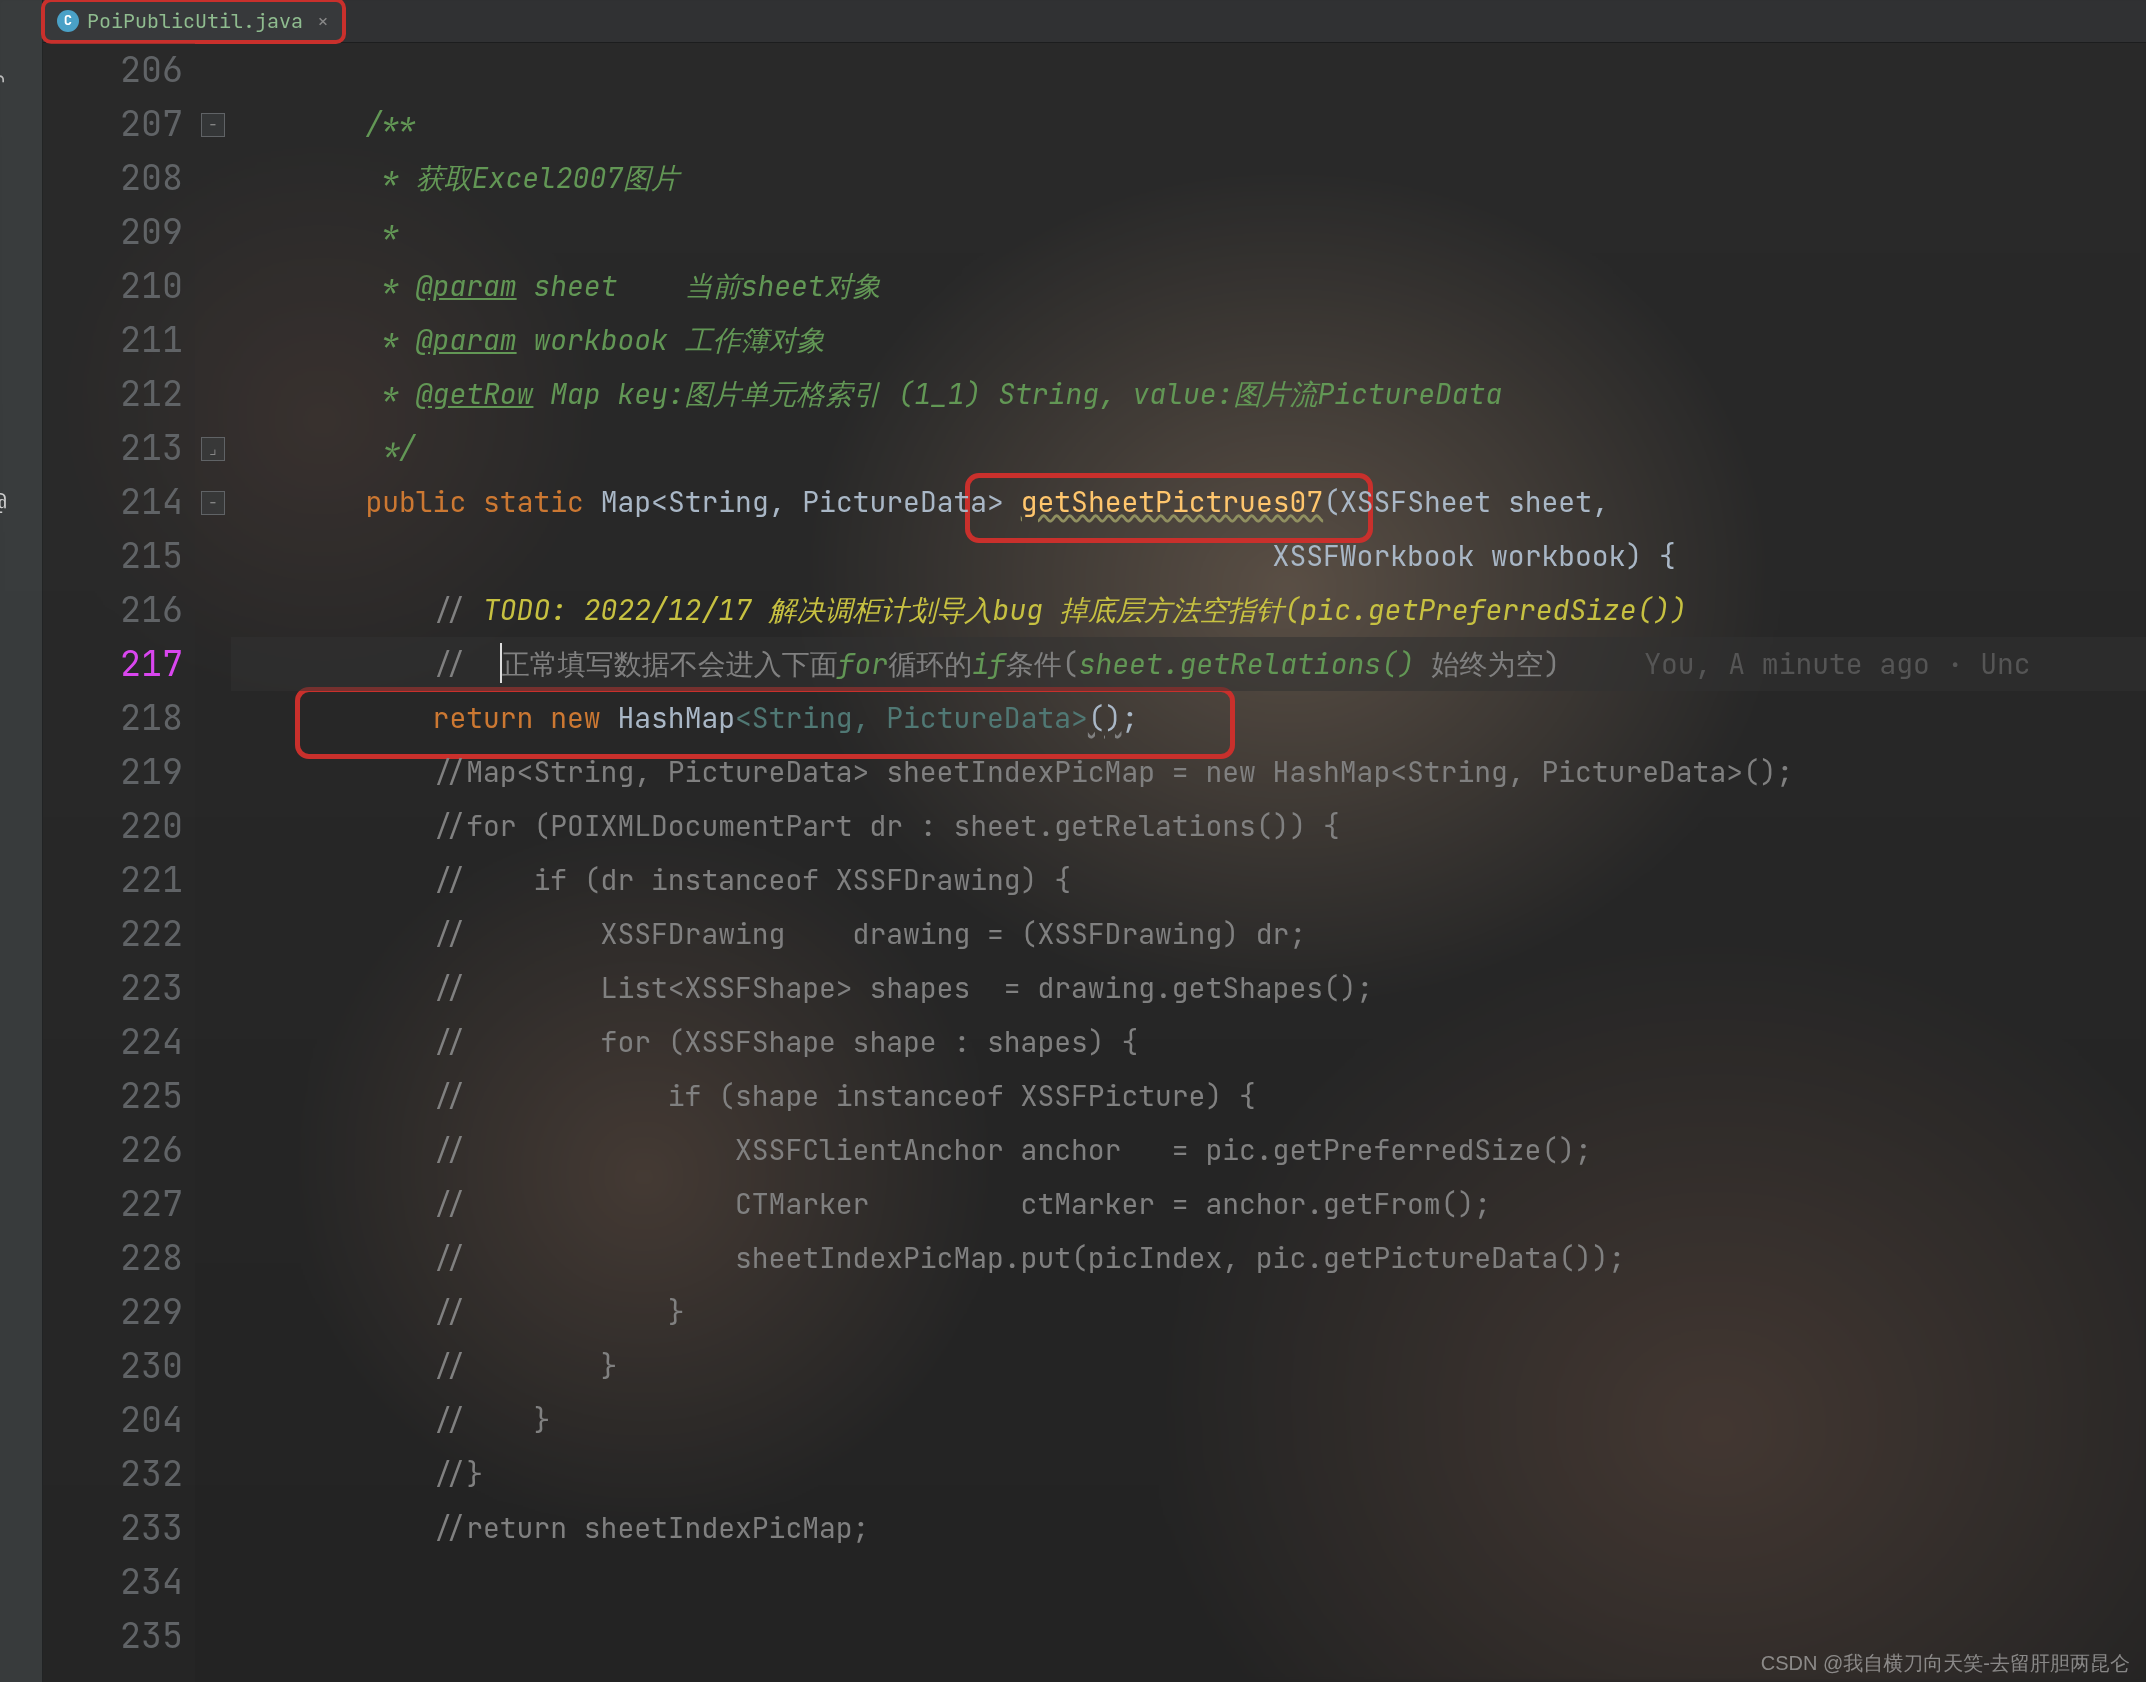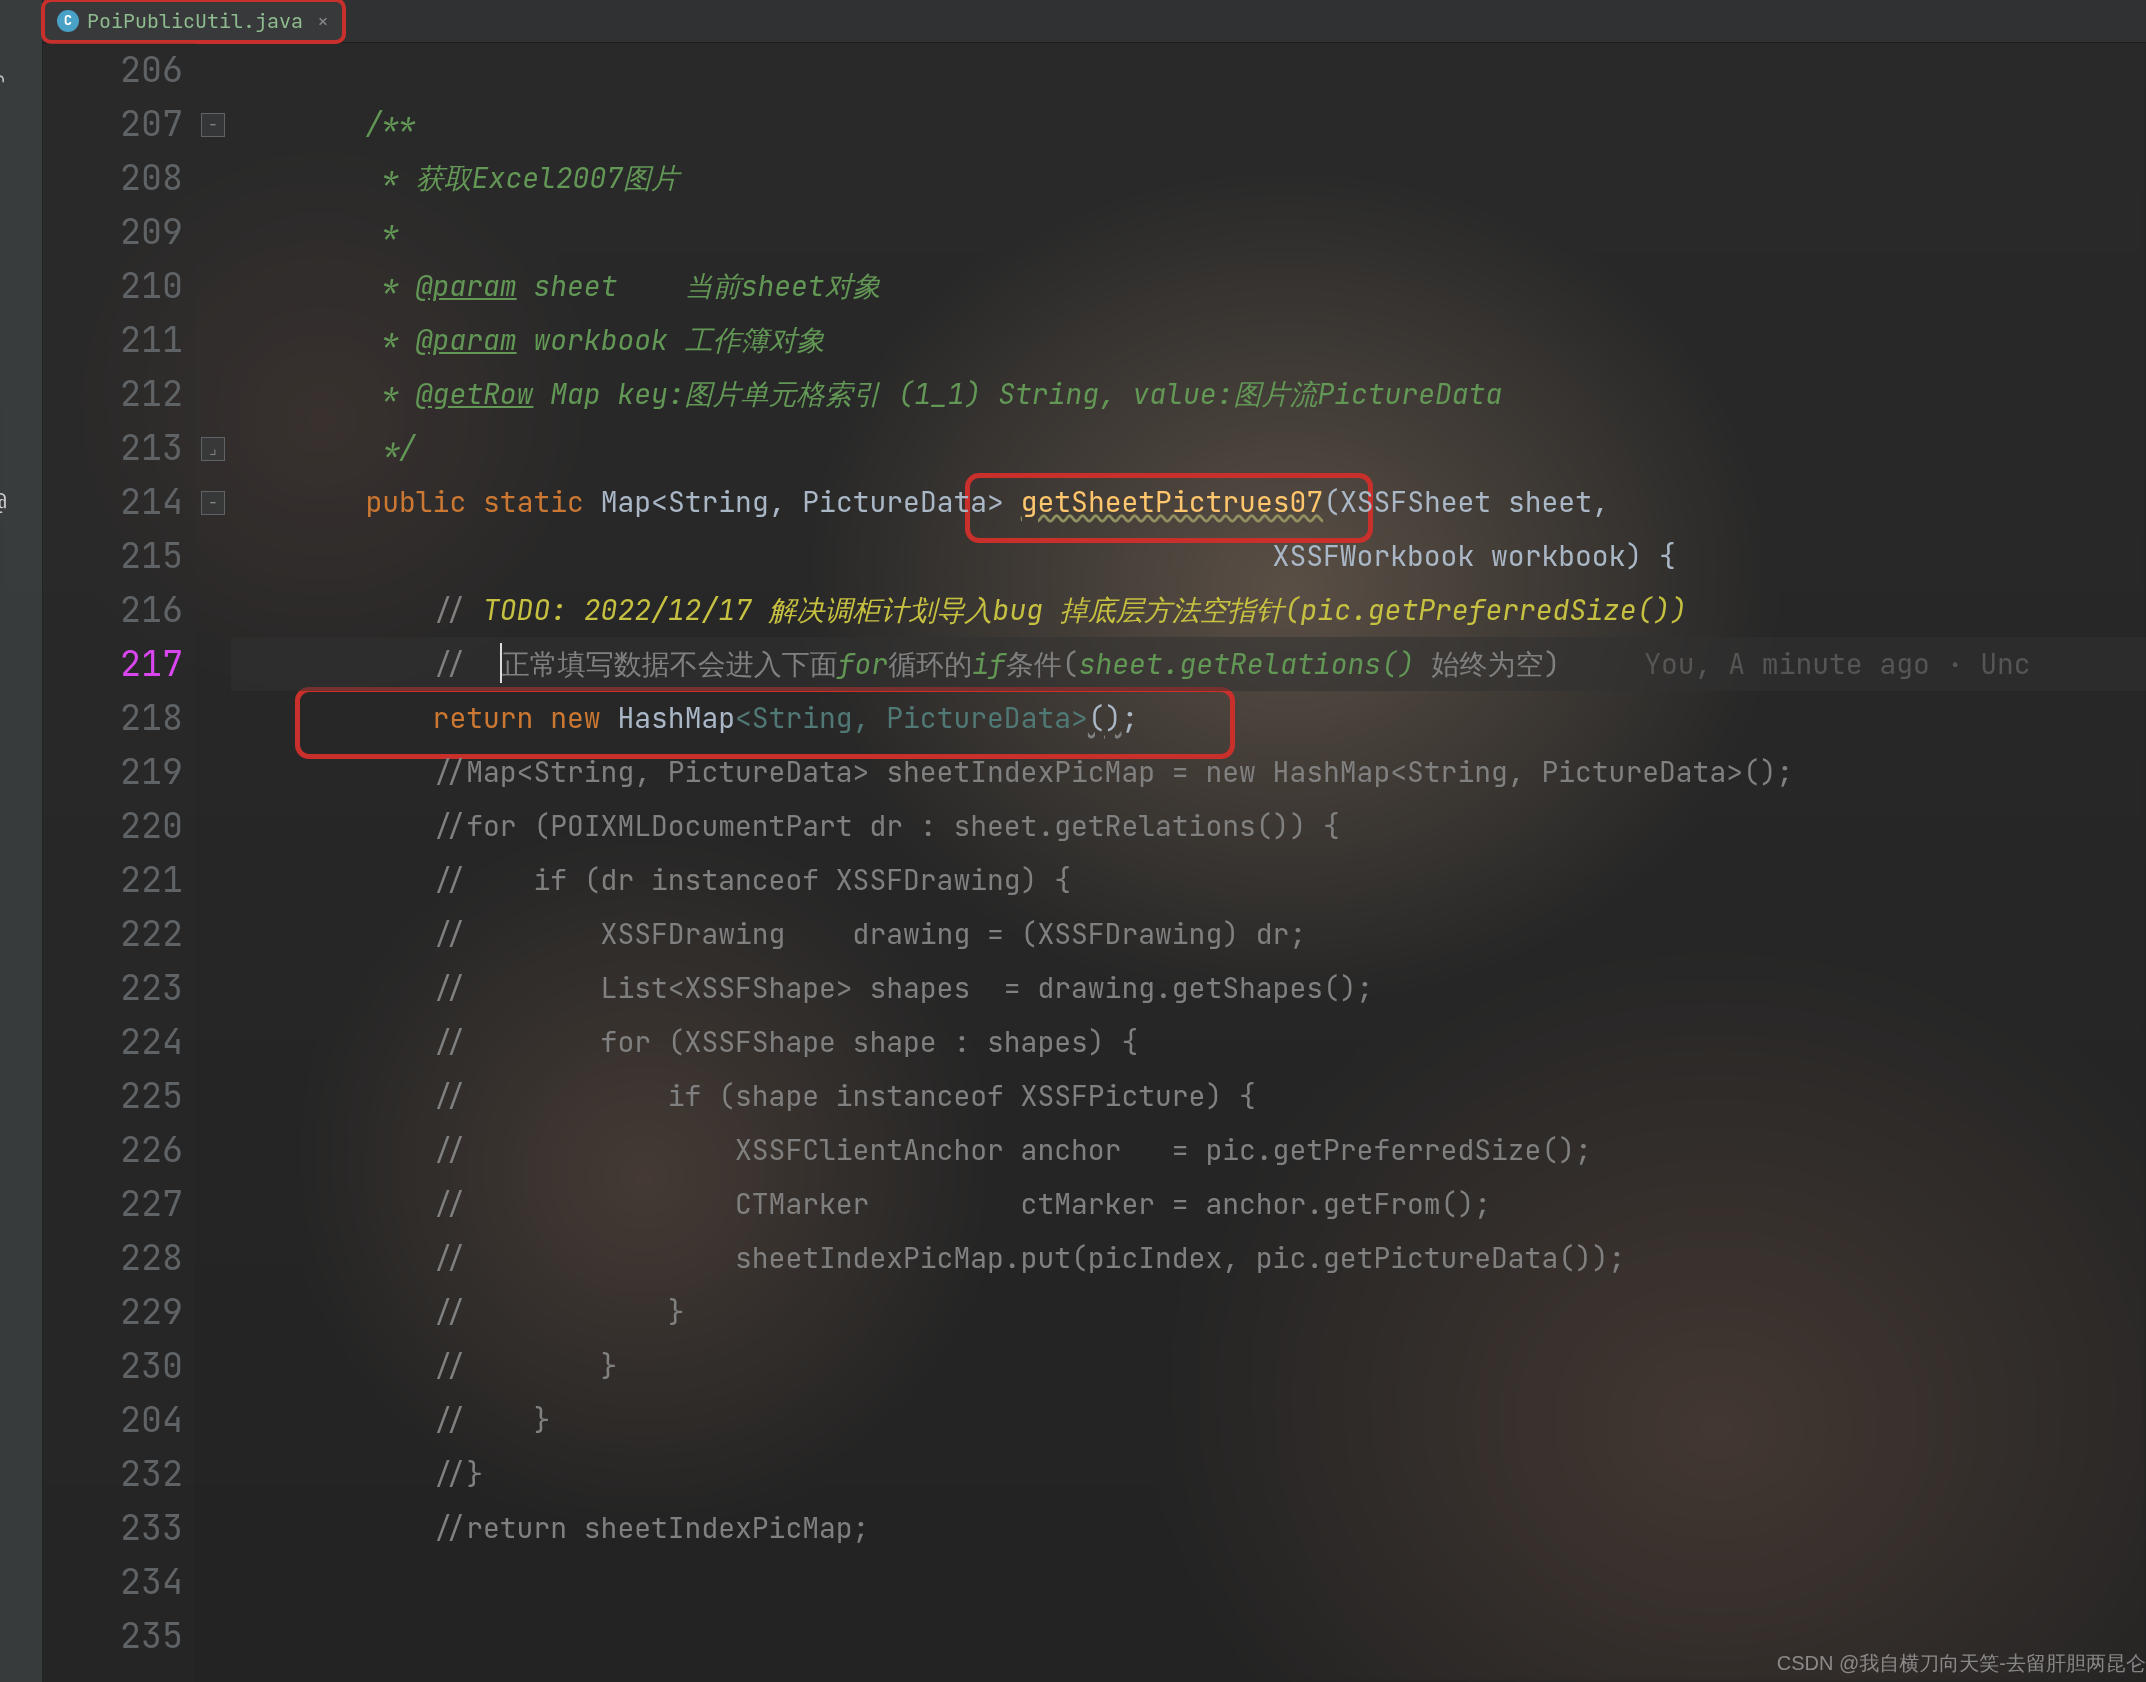--- a/index.html
+++ b/index.html
@@ -63,21 +63,21 @@
   .todo{color:#c7c141;font-style:italic;}
   .name{color:#ffc66d;}
   .name.wavy{text-decoration:underline wavy #909060;}
   .param{color:#a9b7c6;}
   .gen{color:#507874;}
   .wavy{text-decoration:underline wavy #808080;}
   .blame{color:#555;font-style:normal;}
   
   .hlbox{position:absolute;border:5px solid #c9302c;border-radius:14px;pointer-events:none;}
   
-  .watermark{position:absolute;right:0;bottom:8px;font-size:20px;color:rgba(200,200,200,.6);
+  .watermark{position:absolute;right:16px;bottom:8px;font-size:20px;color:rgba(200,200,200,.6);
     font-family:sans-serif;z-index:5;}
 </style>
 </head>
 <body>
 
 <div class="bg"></div>
 <div class="overlay"></div>
 
 <div class="root">
 

